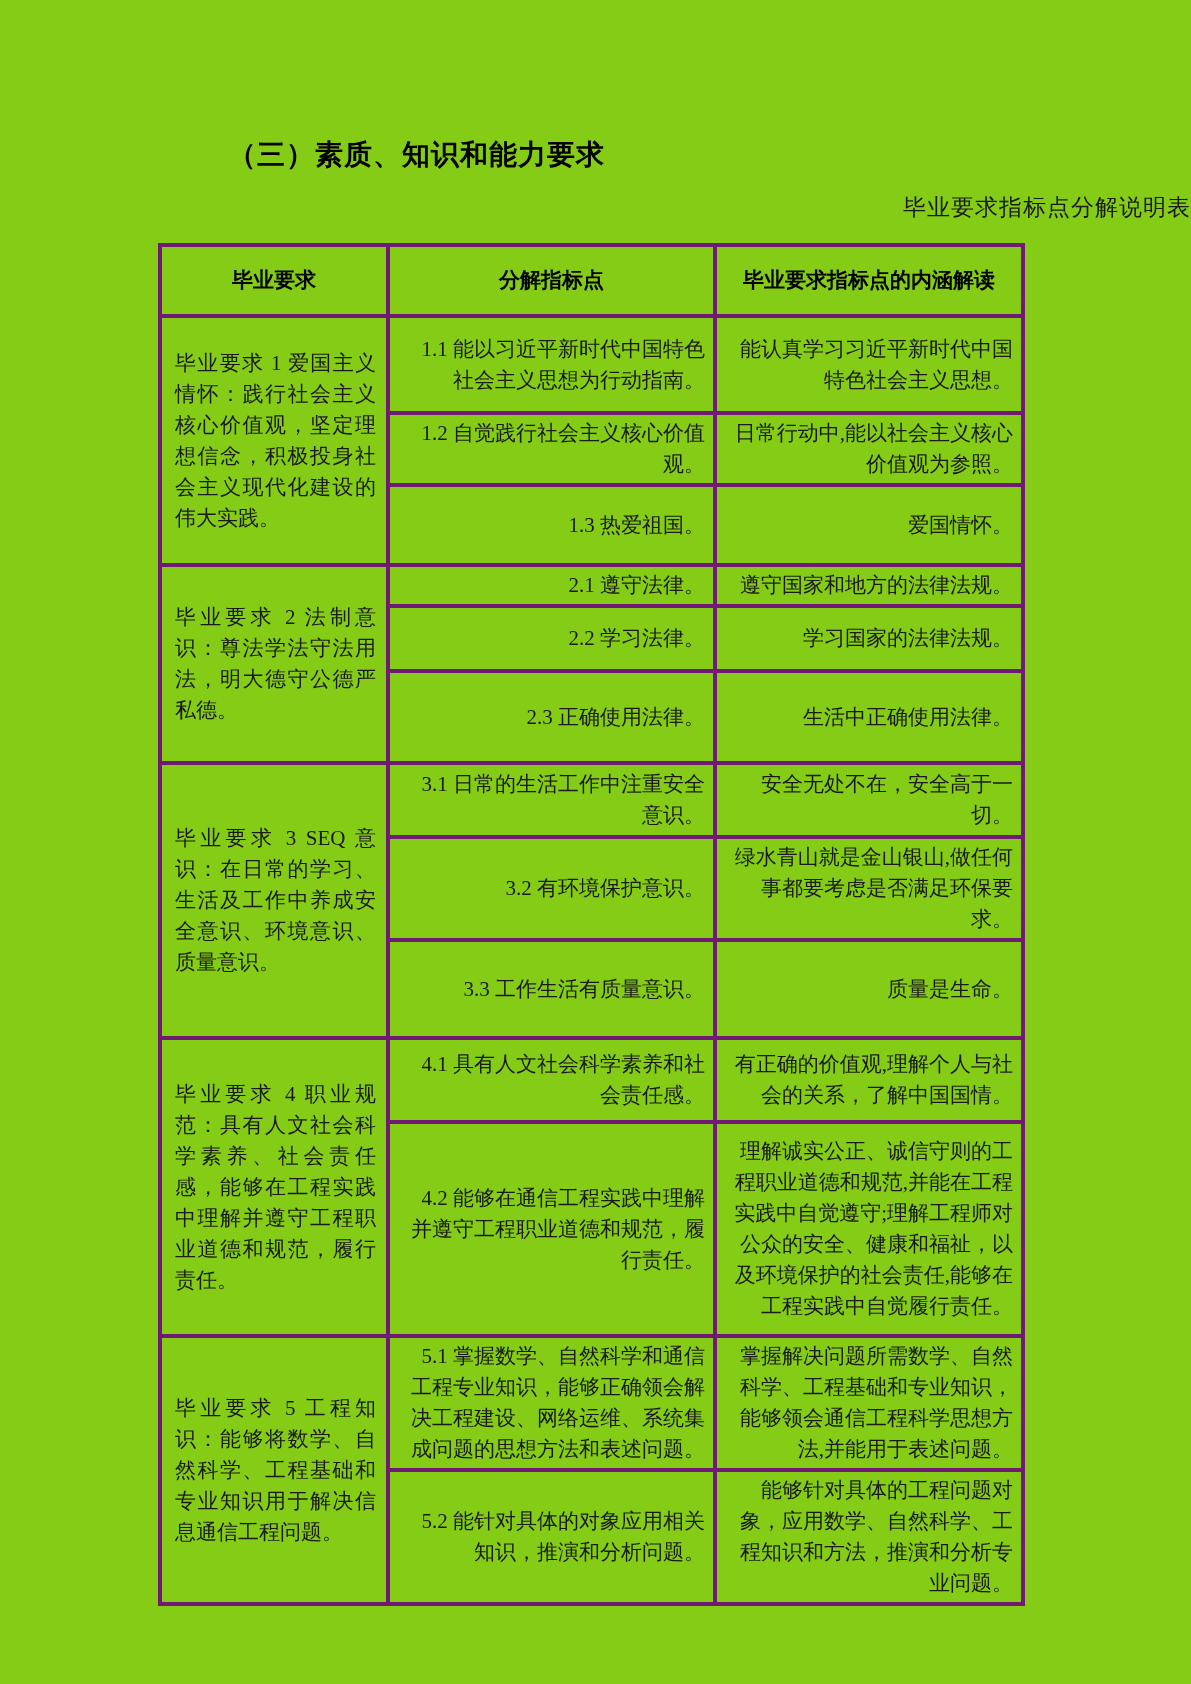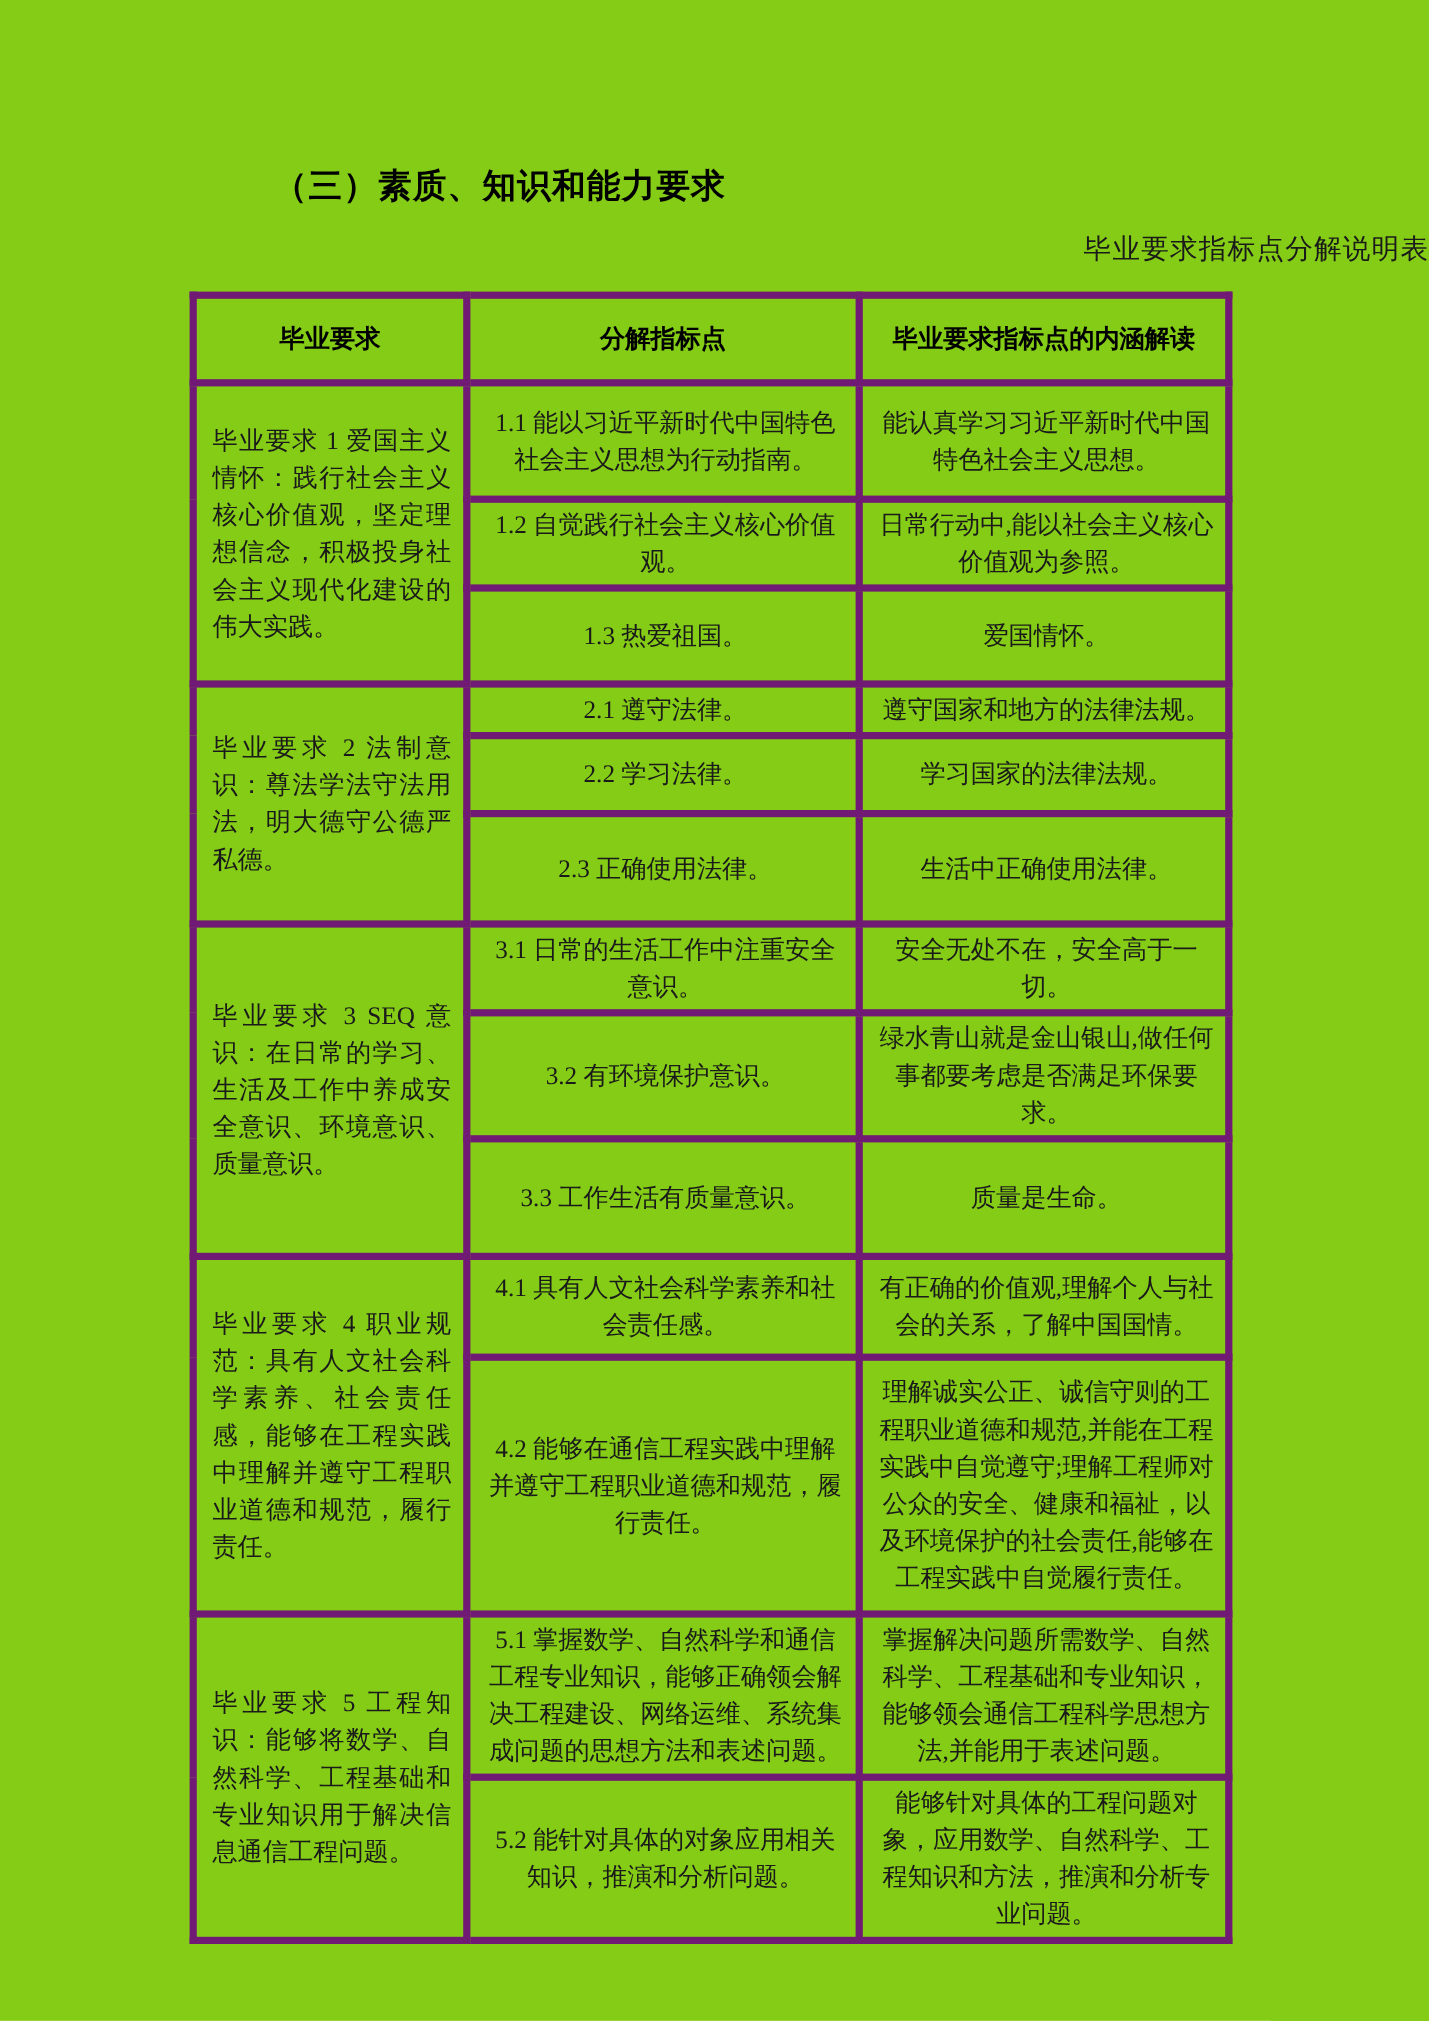--- a/index.html
+++ b/index.html
@@ -42,42 +42,42 @@
     top: 243px;
     width: 863px;
   }
   table.req-table {
     width: 100%;
     border-collapse: collapse;
     table-layout: fixed;
   }
   table.req-table th,
   table.req-table td {
-    border: 6px solid #701a75;
+    border: 4px solid #701a75;
     font-size: 21px;
     line-height: 31px;
     vertical-align: middle;
     overflow: hidden;
   }
   table.req-table th {
     font-family: "DejaVu Sans", "Liberation Sans", sans-serif;
     font-weight: bold;
     text-align: center;
     height: 63px;
     padding: 2px 6px;
     color: #000;
   }
   td.req-cell {
     padding: 6px 10px 6px 13px;
     text-align: justify;
     text-justify: inter-character;
   }
   td.ind-cell, td.int-cell {
     padding: 3px 8px 3px 12px;
-    text-align: center;
+    text-align: right;
   }
   .page-number {
     position: absolute;
     left: 0;
     top: 1540px;
     width: 1191px;
     text-align: center;
     font-size: 19px;
     color: #1a1a1a;
   }

